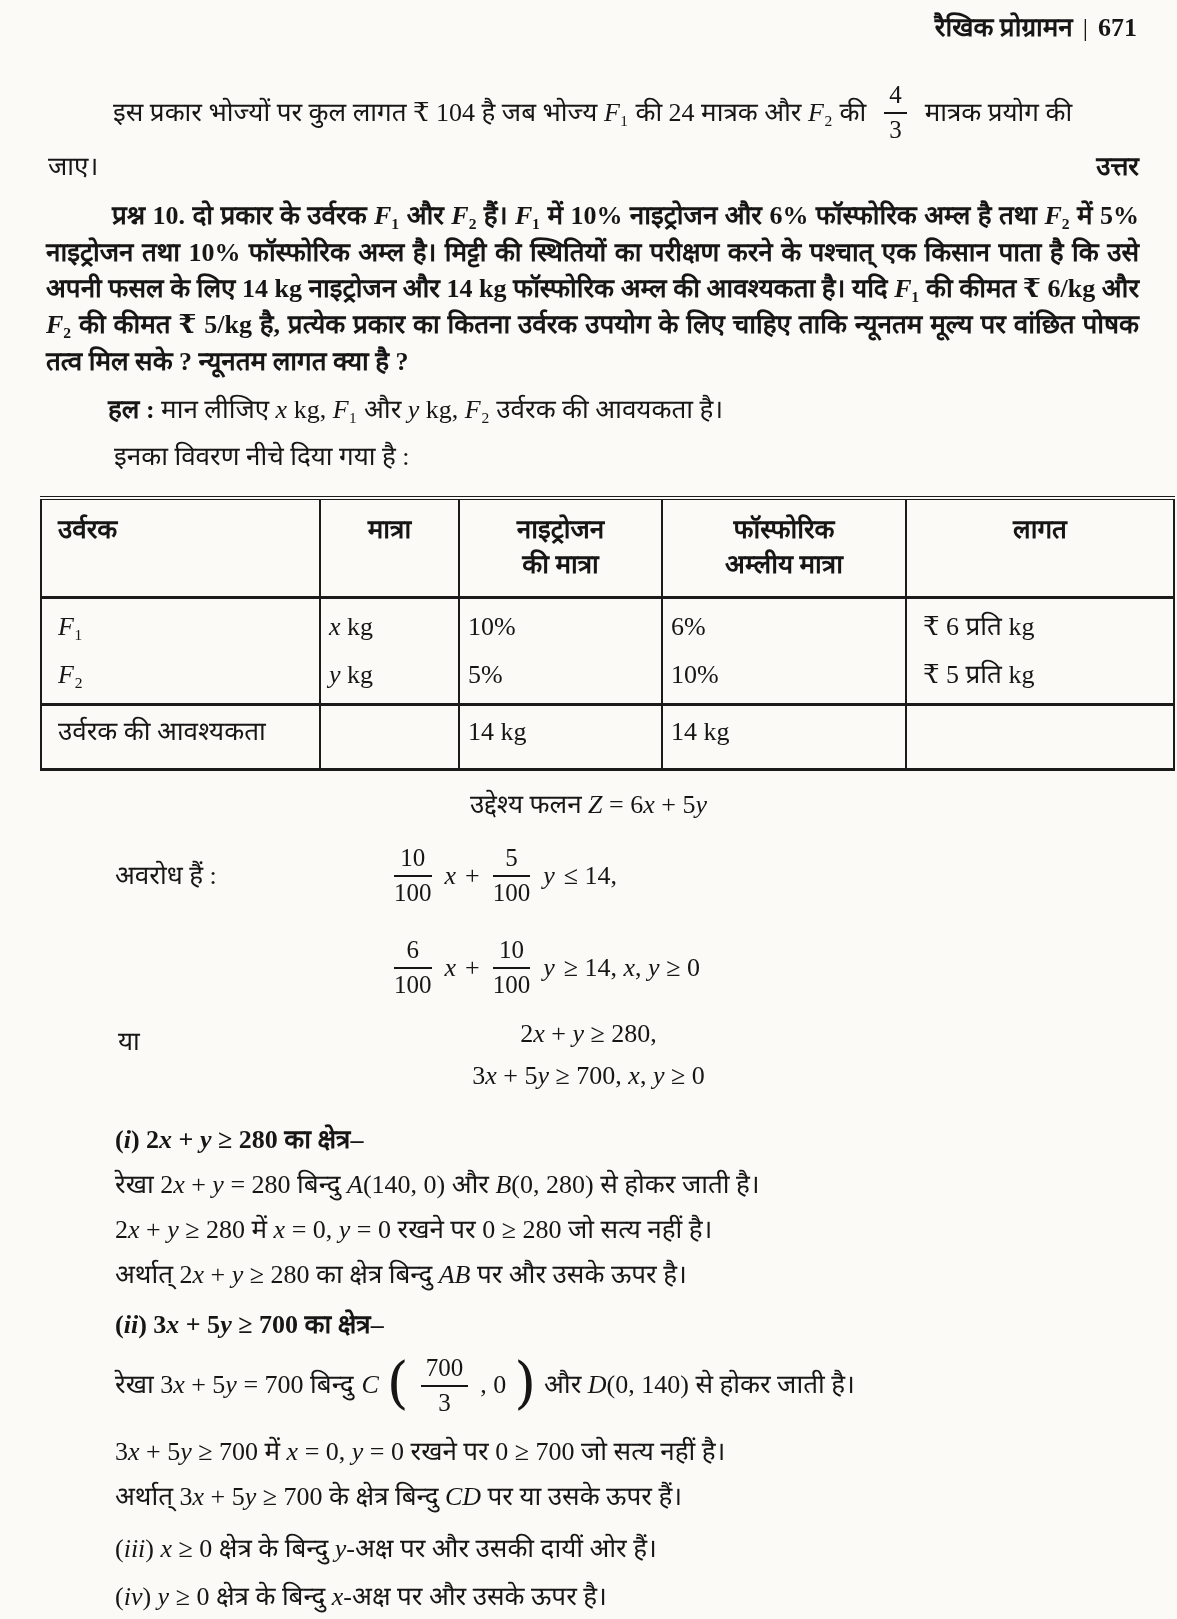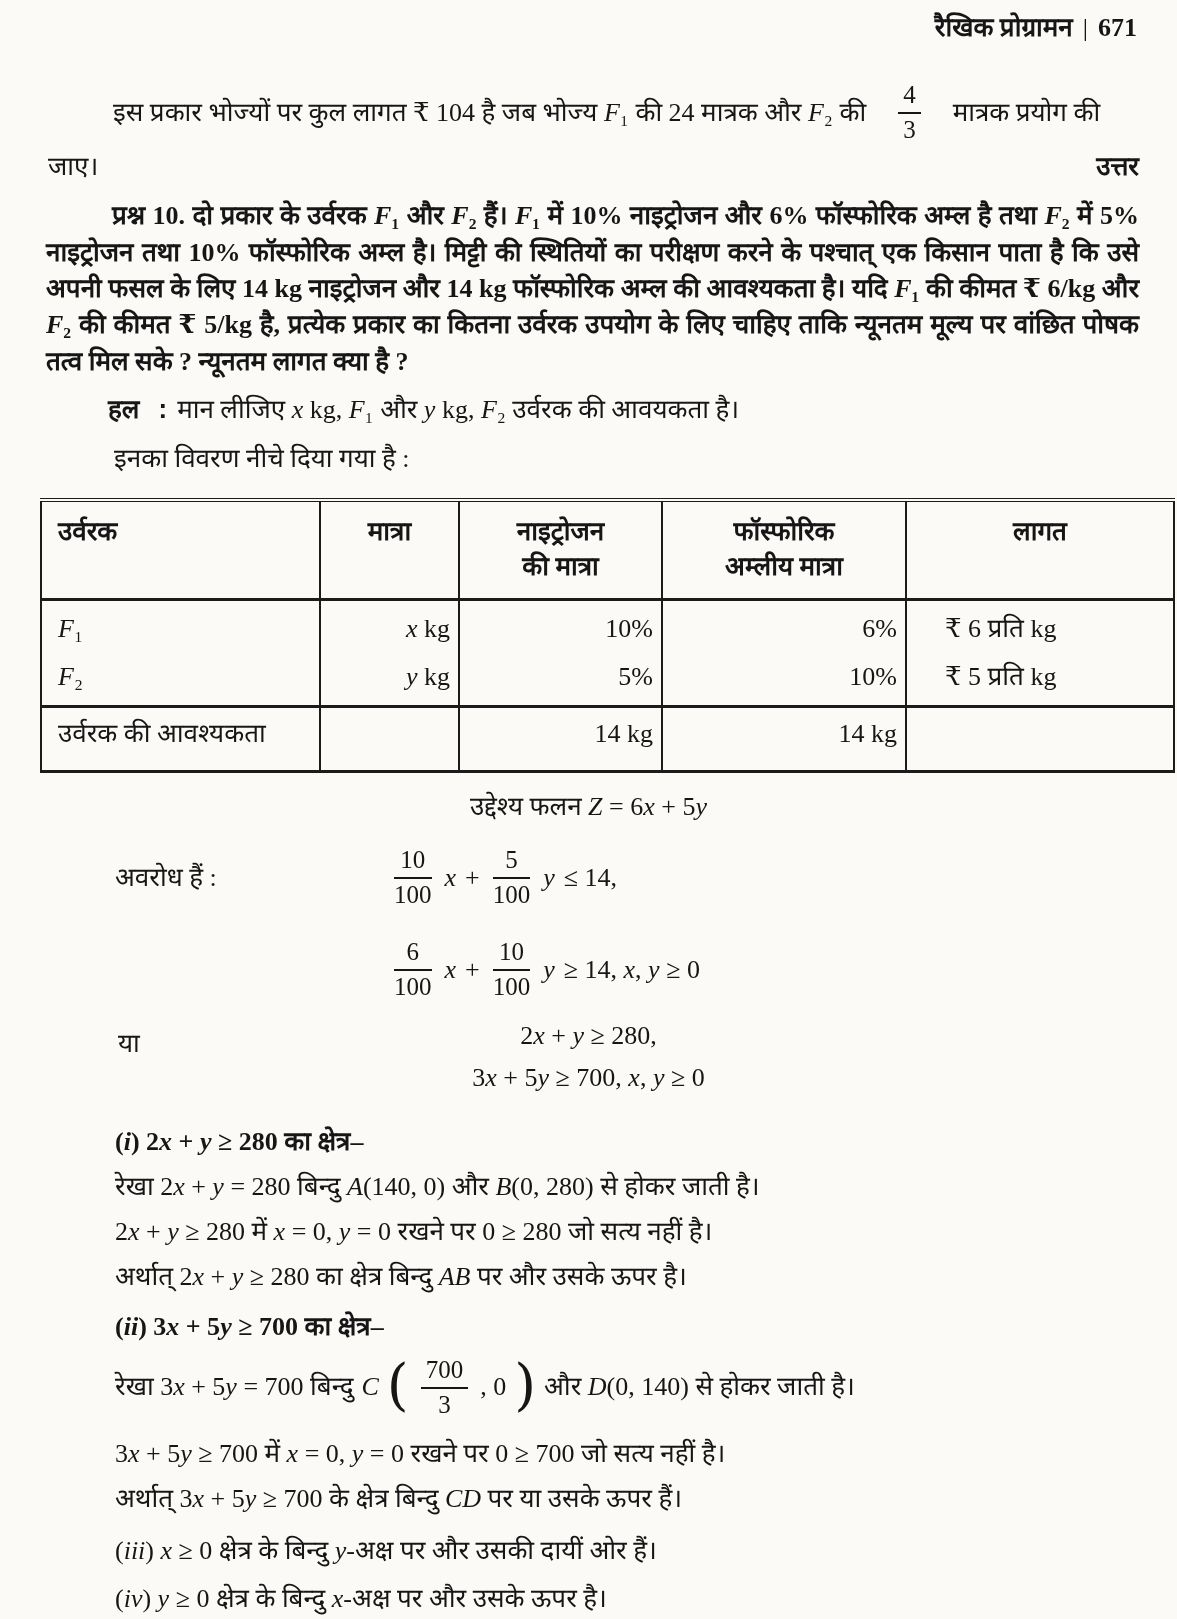--- a/index.html
+++ b/index.html
@@ -24,39 +24,39 @@
     text-align:right;
     font-weight:700;
     font-size:26px;
     padding-right:2px;
   }
   .pg-header .hsep{padding:0 10px;font-weight:400;}
   
   .intro-line{
     margin:34px 0 0 75px;
     display:flex;align-items:center;flex-wrap:wrap;
-    column-gap:28px;
+    column-gap:14px;
     min-height:66px;
   }
   .line2{
     display:flex;justify-content:space-between;
     margin-top:4px;margin-left:10px;gap:48px;
   }
   .line2 .answer{font-weight:700;}
   
   .question{
     margin:14px 0 0 8px;
     text-indent:66px;
     text-align:justify;
     font-weight:700;
     line-height:1.40;
   }
   
   .sol-lead{margin:12px 0 0 70px;}
-  .sol-lead b{font-weight:700;font-family:Liberation Mono, monospace;}
+  .sol-lead b{font-weight:700;}
   .sol-detail{margin:12px 0 0 76px;}
   
   table.ftable{
     border-collapse:collapse;
     table-layout:fixed;
     margin:22px 0 0 2px;
     width:1133px;
   }
   .ftable th,.ftable td{
     border-left:2px solid #1b1b1b;
@@ -77,22 +77,22 @@
   .ftable thead th.c1{text-align:left;}
   .ftable td{padding:2px 8px;}
   .ftable tr.frow td{height:44px;border-bottom:none;border-top:none;}
   .ftable tr.frow.first td{padding-top:10px;}
   .ftable tr.req td{
     border-top:3px solid #1b1b1b;
     border-bottom:3px solid #1b1b1b;
     height:52px;padding-top:8px;
   }
   .ftable .c1{text-align:left;padding-left:16px;}
-  .ftable .cc{text-align:right;}
-  .ftable .c5{text-align:left;padding-left:38px;}
+  .ftable .cc{text-align:left;}
+  .ftable .c5{text-align:left;padding-left:16px;}
   
   i{font-style:italic;}
   .frac{
     display:inline-block;
     text-align:center;
     font-size:25px;
     line-height:1.12;
     vertical-align:middle;
     margin:0 4px;
   }

